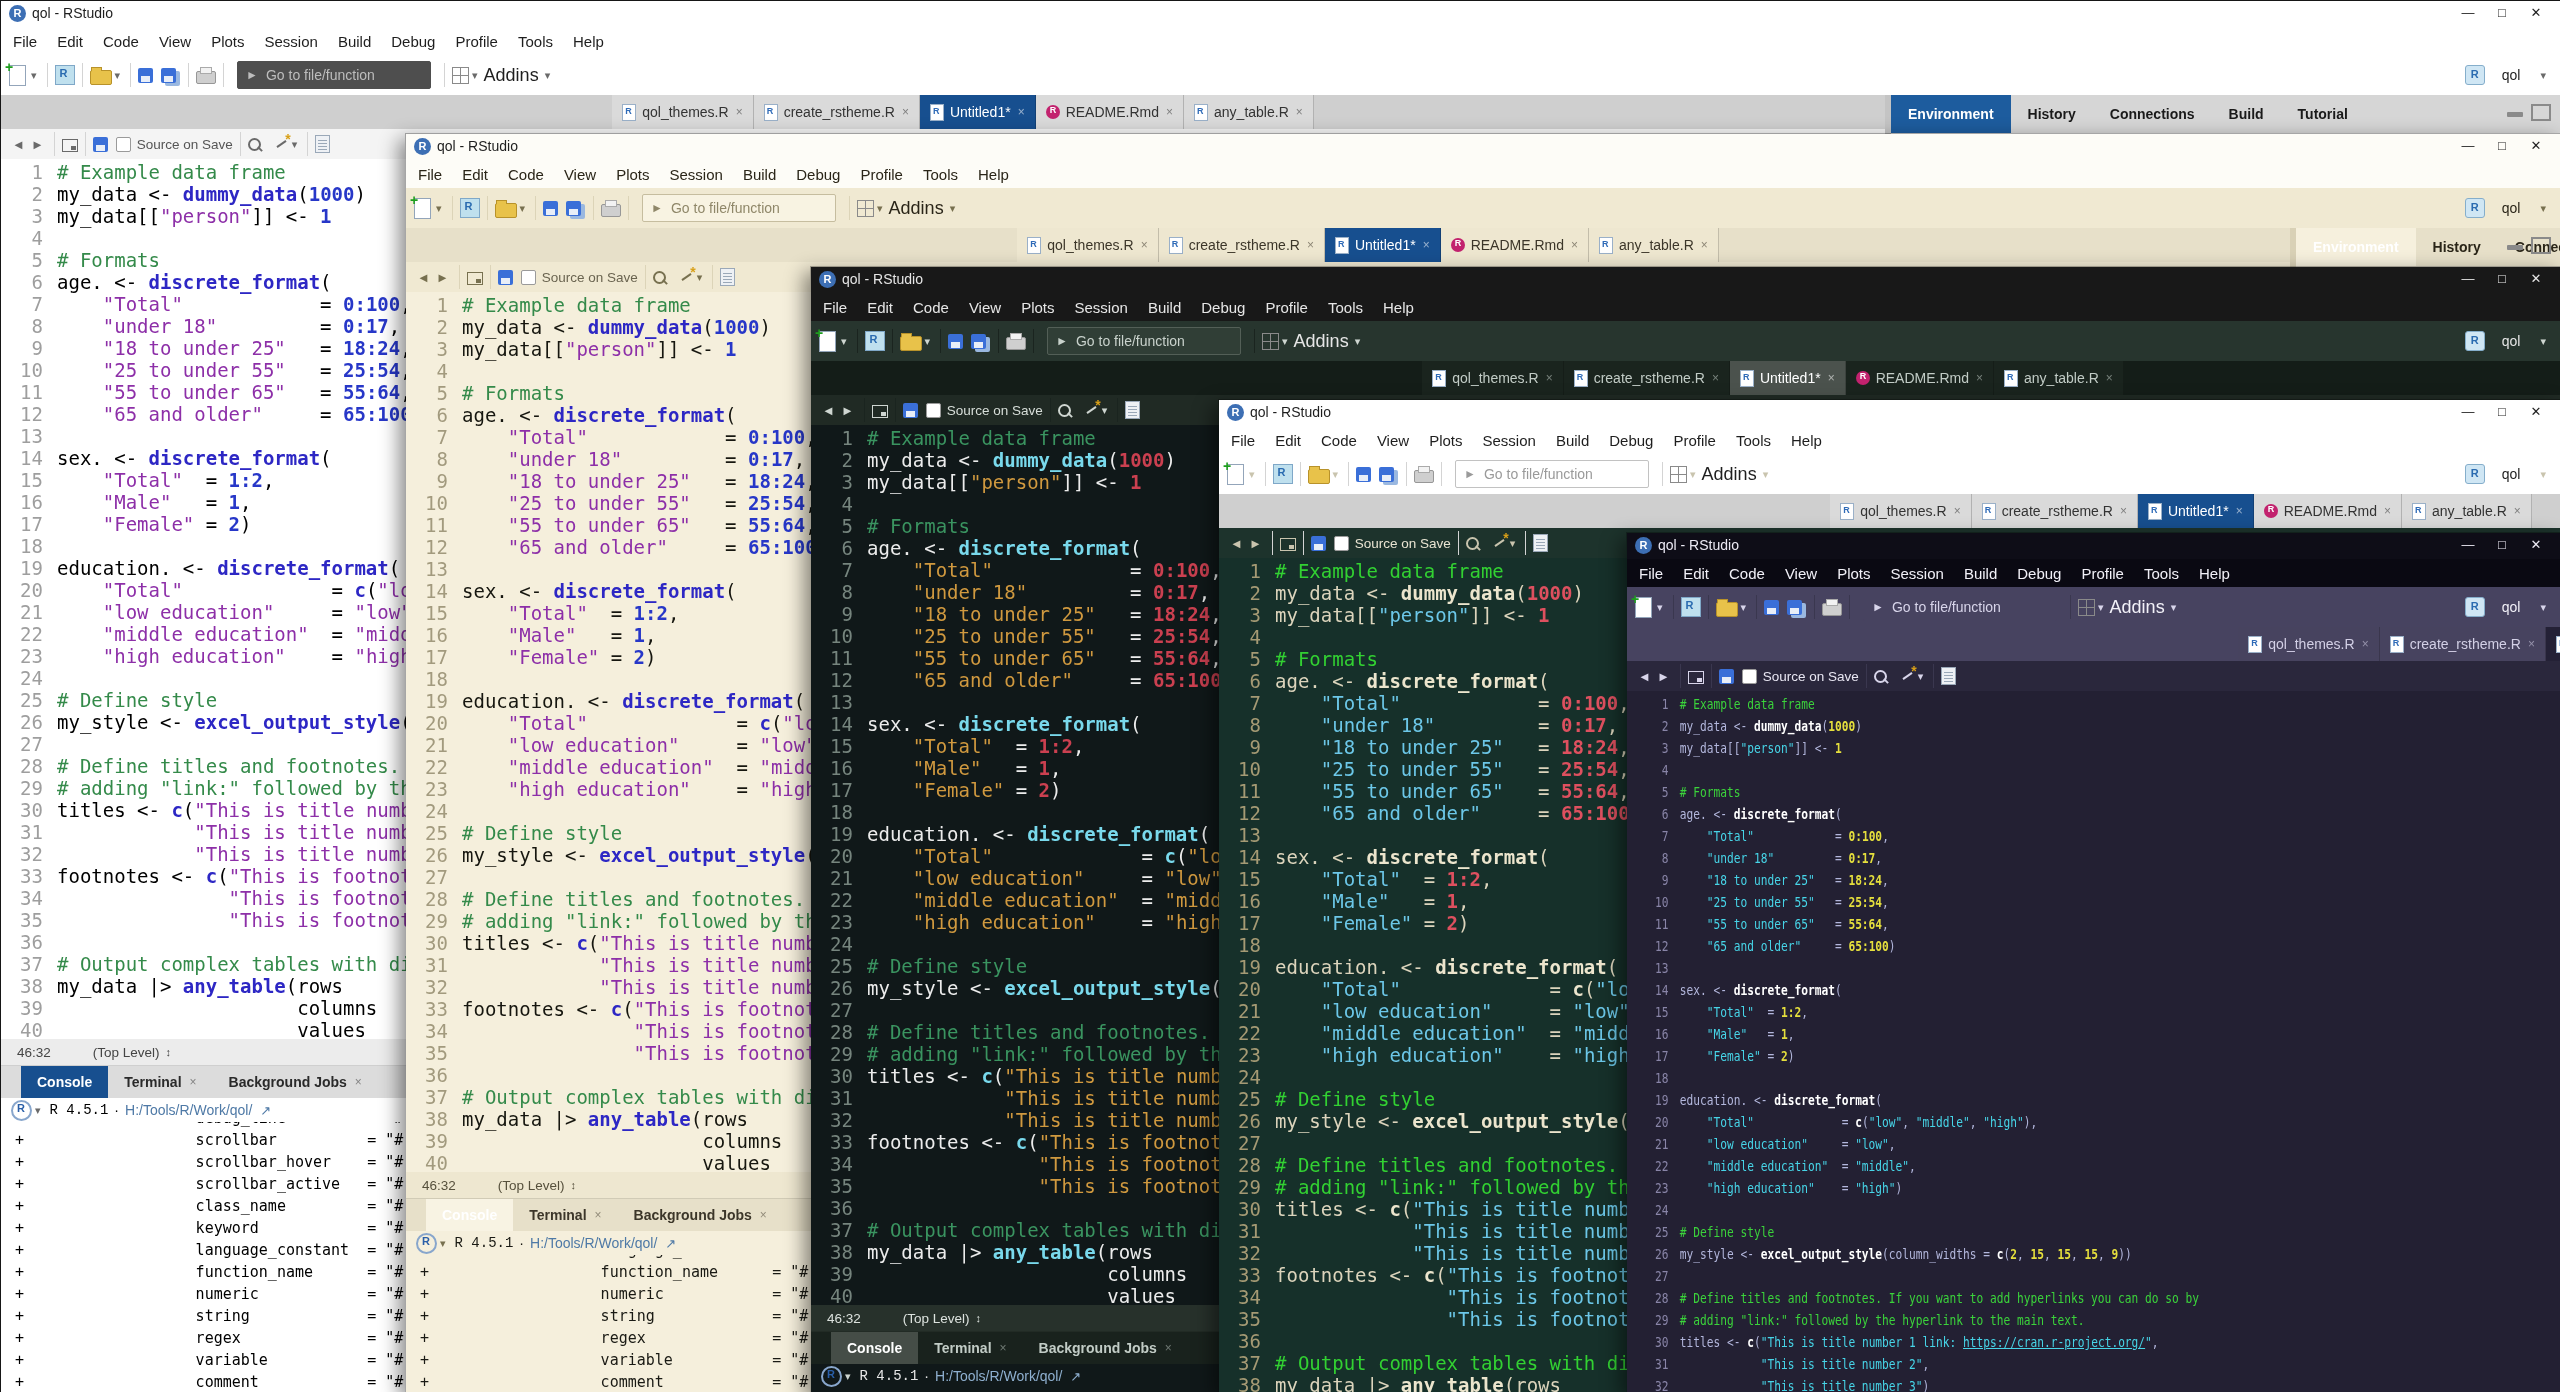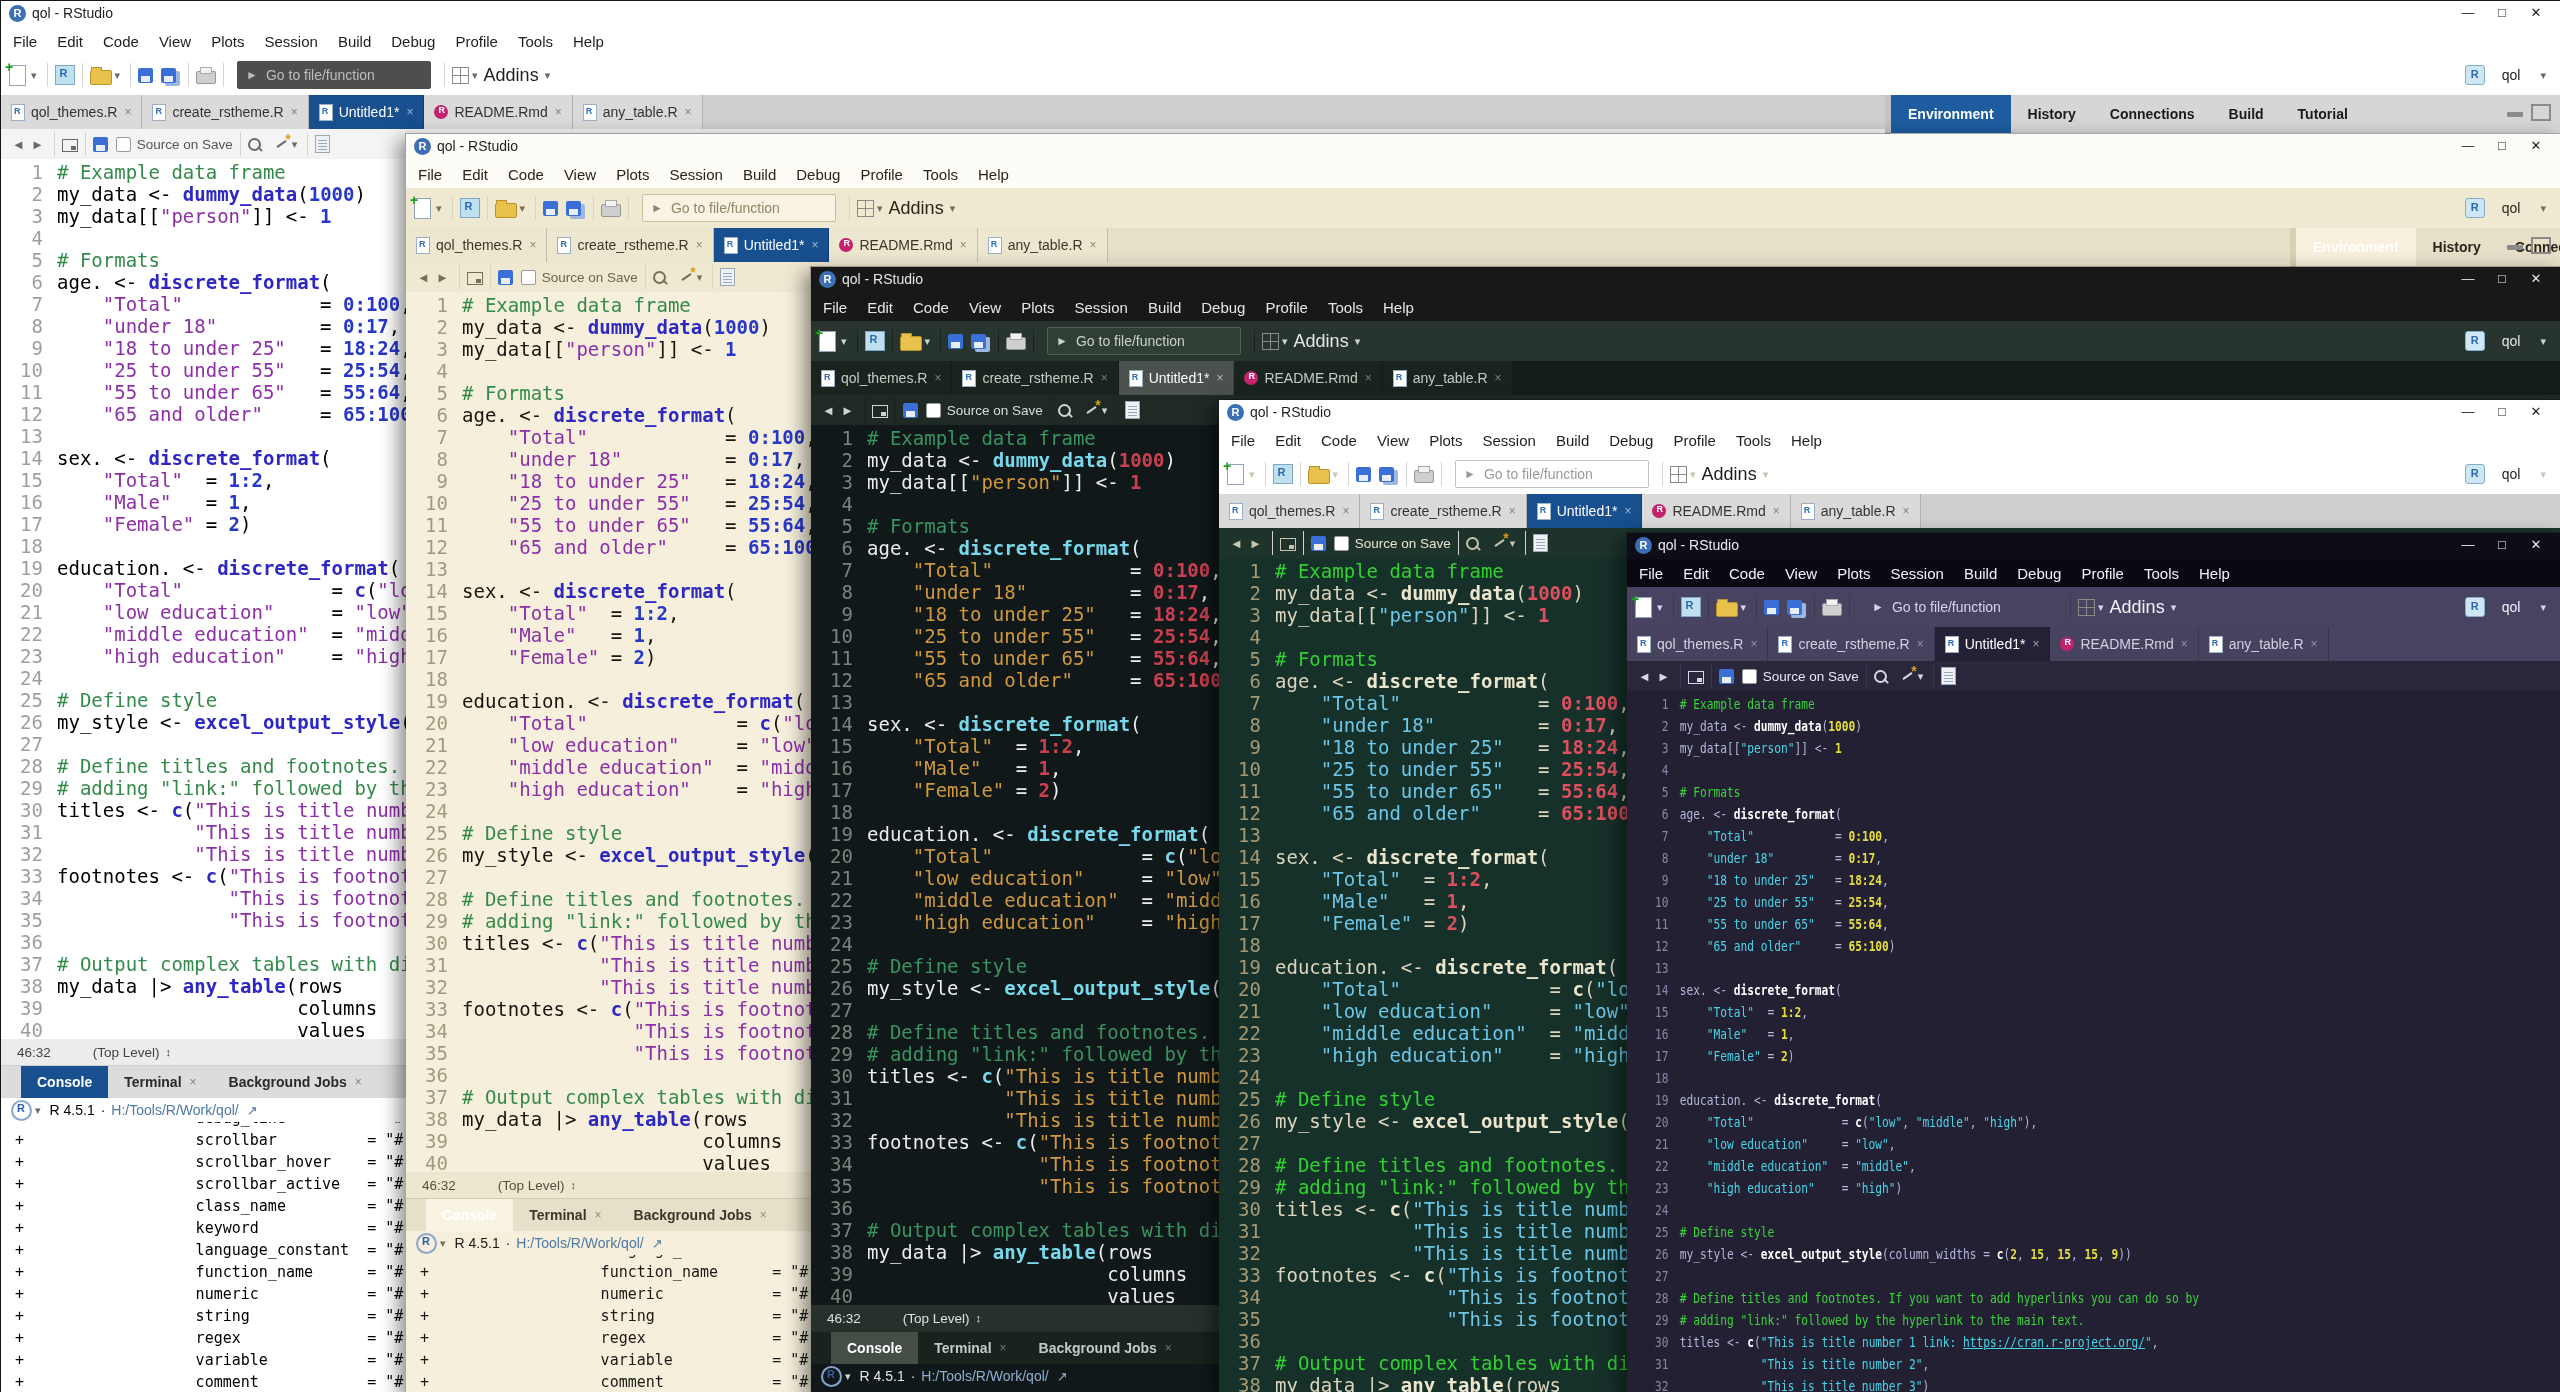--- a/index.html
+++ b/index.html
@@ -56,21 +56,21 @@
   .ic-search::after{content:"";position:absolute;left:7px;top:8px;width:6px;height:2px;background:var(--icon-fg);transform:rotate(45deg);}
   .ic-wand{width:14px;height:14px;}
   .ic-wand::before{content:"";position:absolute;left:1px;top:6px;width:11px;height:2px;background:var(--icon-fg);transform:rotate(-35deg);}
   .ic-wand::after{content:"*";position:absolute;right:-2px;top:-6px;color:#d8a018;font-size:14px;font-weight:bold;}
   .ic-note{width:13px;height:16px;background:#eef1f5;border:1px solid #9aa8b8;
        background-image:repeating-linear-gradient(#eef1f5 0 2px,#9aa8b8 2px 3px);background-size:9px 100%;background-position:2px 2px;background-repeat:no-repeat;}
   .ic-rlogo{width:17px;height:17px;border:2px solid #88a6cc;border-radius:50%;}
   .ic-rlogo::after{content:"R";position:absolute;left:4px;top:0px;font-size:11px;font-weight:bold;color:#2a5fa8;}
   .arrow-glyph{font-size:13px;color:var(--icon-fg);margin:0 3px;}
   
-  .tabbar{position:absolute;left:0;top:94px;width:1884px;height:34px;background:var(--tabbar-bg);display:flex;align-items:flex-end;padding-left:0;}
+  .tabbar{position:absolute;left:0;top:94px;width:1884px;height:34px;background:var(--tabbar-bg);display:flex;align-items:flex-end;padding-left:20px;justify-content:center;}
   .ftab{height:34px;display:flex;align-items:center;padding:0 10px;background:var(--tab-bg);
         border-right:1px solid rgba(0,0,0,.18);font-size:14px;color:var(--tab-fg);white-space:nowrap;}
   .ftab.active{background:var(--tabact-bg);color:var(--tabact-fg);}
   .ftab .fic{width:12px;height:15px;background:#fff;border:1px solid #9ab0c8;margin-right:6px;position:relative;flex:none;}
   .ftab .fic::after{content:"R";position:absolute;left:2px;top:1px;font-size:9px;font-weight:bold;color:#2f6bb8;}
   .ftab .fic.rmd{width:14px;height:14px;border-radius:50%;background:#c2226e;border:none;}
   .ftab .fic.rmd::after{content:"R";color:#fff;left:4px;top:0px;font-size:9px;}
   .ftab .tclose{margin-left:7px;font-size:12px;opacity:.55;}
   
   .srcbar{position:absolute;left:0;top:128px;width:1884px;height:30px;background:var(--src-bg);color:var(--src-fg);
@@ -95,21 +95,21 @@
         display:flex;align-items:center;font-size:13.5px;border-bottom:1px solid rgba(0,0,0,.12);}
   .con-status .pos{margin-left:16px;}
   .con-status .scope{margin-left:42px;}
   .con-status .ud{margin-left:6px;font-size:11px;}
   .con-tabs{height:32px;flex:none;background:var(--con-tabbar-bg);display:flex;align-items:flex-end;padding-left:4px;}
   .ctab{height:32px;display:flex;align-items:center;padding:0 16px;font-size:14px;font-weight:bold;
         color:var(--con-tab-fg);white-space:nowrap;}
   .ctab.active{background:var(--con-tabact-bg);color:var(--con-tabact-fg);margin-left:16px;}
   .ctab .tclose{margin-left:8px;font-weight:normal;font-size:12px;opacity:.5;}
   .con-rrow{height:24px;flex:none;display:flex;align-items:center;background:var(--con-bg);color:var(--con-fg);font-size:14px;padding-left:10px;}
-  .con-rrow .rv{margin-left:6px;white-space:nowrap;}
+  .con-rrow .rv{margin-left:6px;white-space:nowrap;font-family:Liberation Mono, monospace;}
   .con-rrow .sep{margin:0 6px;color:var(--con-fg);}
   .con-rrow .wd{color:var(--path);white-space:nowrap;}
   .con-rrow .jump{margin-left:8px;color:var(--path);font-size:13px;}
   .con-lines{flex:1;overflow:hidden;display:flex;flex-direction:column;padding-left:14px;
         font-family:"DejaVu Sans Mono",monospace;font-size:15px;color:var(--con-fg);}
   .con-lines.anchor-end{justify-content:flex-end;}
   .con-line{height:22px;line-height:22px;white-space:pre;flex:none;}
   
   .vsplit{position:absolute;left:1884px;top:94px;bottom:0;width:6px;background:var(--split);}
   .envhdr{position:absolute;left:1890px;right:0;top:94px;height:38px;background:var(--env-bg);display:flex;align-items:flex-end;}

